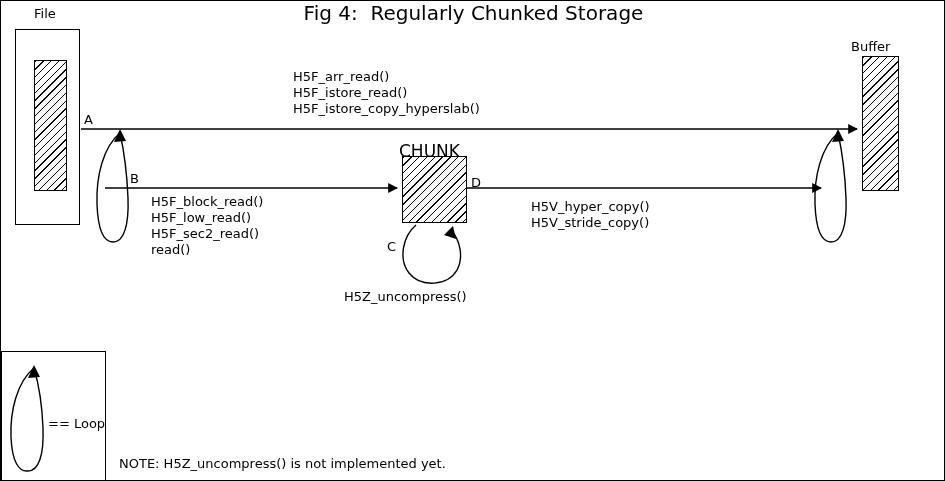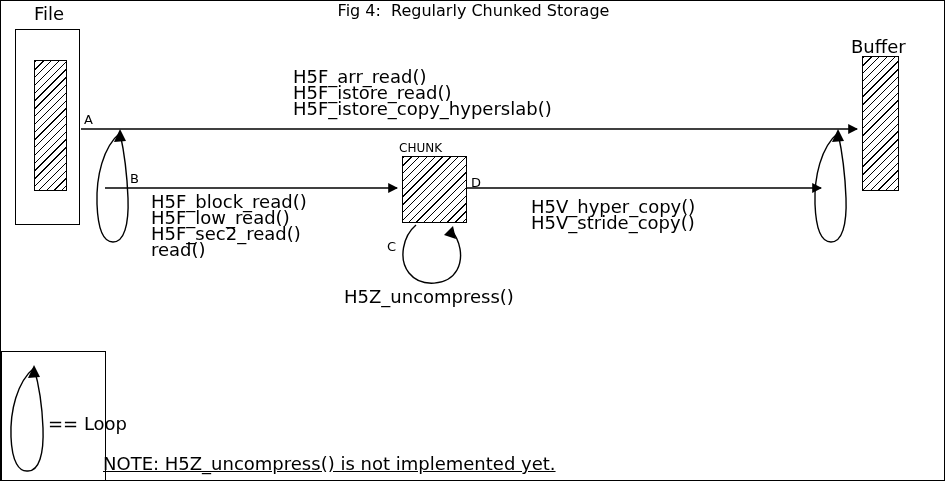--- a/index.html
+++ b/index.html
@@ -10,25 +10,25 @@
     border:1px solid #000;
     box-sizing:border-box;
     font-family:"DejaVu Sans", sans-serif;
     color:#000;
     overflow:hidden;
   }
   .abs { position:absolute; }
   .title {
     left:0; top:6; width:945px;
     text-align:center;
-    font-size:16px;
+    font-size:20px;
     white-space:pre;
   }
-  .lbl { font-size:18px; line-height:16px; }
-  .small-lbl { font-size:12px; }
+  .lbl { font-size:13px; line-height:16px; }
+  .small-lbl { font-size:17px; }
   .center { }
   .box { border:1px solid #000; box-sizing:border-box; background:#fff; }
   .hatch {
     border:1px solid #000; box-sizing:border-box;
     background:repeating-linear-gradient(135deg, #000 0, #000 1px, #fff 1px, #fff 5.5px);
   }
   svg.overlay { position:absolute; left:0; top:0; width:945px; height:481px; pointer-events:none; }
   svg.overlay path, svg.overlay line { stroke:#000; fill:none; stroke-width:1.4; }
   svg.overlay polygon { fill:#000; stroke:none; }
   .letter { font-size:13px; }
@@ -97,15 +97,15 @@
   <div class="abs lbl center" style="left:530px; top:198px; width:180px;">
     <div>H5V_hyper_copy()</div>
     <div>H5V_stride_copy()</div>
   </div>
 
   <div class="abs lbl center" style="left:343px; top:288px; width:180px;">H5Z_uncompress()</div>
 
   <div class="abs box" style="left:0px; top:350px; width:105px; height:131px; background:transparent;"></div>
   <div class="abs lbl" style="left:47px; top:415px;">== Loop</div>
 
-  <div class="abs lbl" style="left:102px; top:455px;text-decoration:underline;">NOTE: H5Z_uncompress() is not implemented yet.</div>
+  <div class="abs lbl" style="left:118px; top:455px;">NOTE: H5Z_uncompress() is not implemented yet.</div>
 
 </div>
 
 </body></html>

